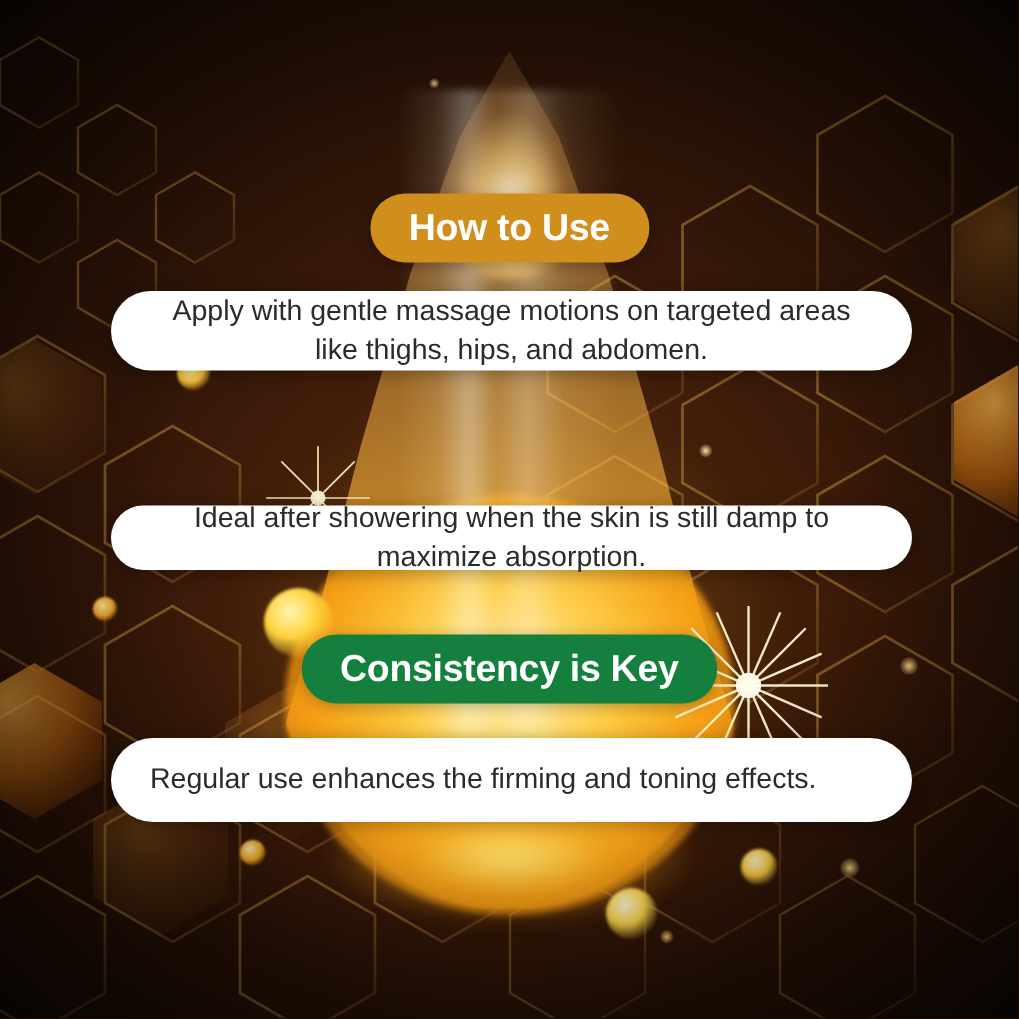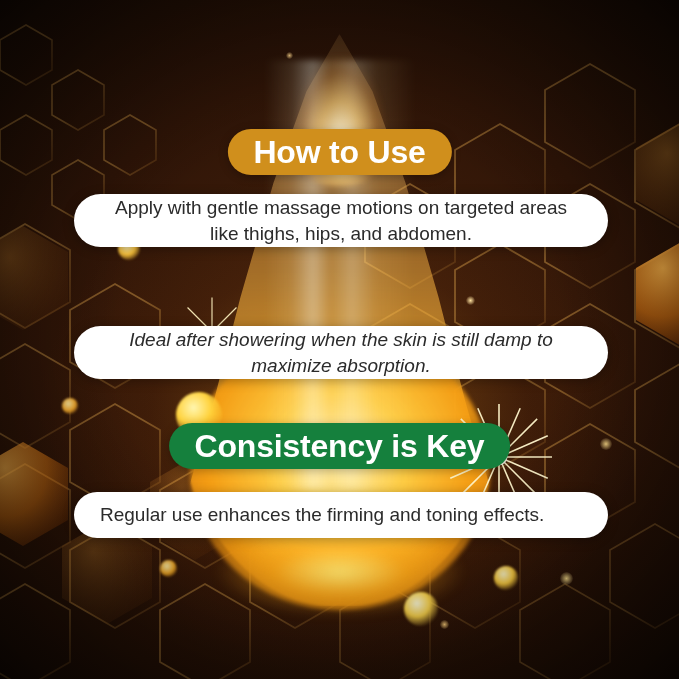--- a/index.html
+++ b/index.html
@@ -91,21 +91,21 @@
 
   .pill{
     position:absolute;
     left:50%;transform:translateX(-50%);
     height:46px;
     display:flex;align-items:center;justify-content:flex-start;
     padding:0 26px;
     border-radius:23px;
     background:#d08f1c;
     color:#ffffff;
-    font-size:32px;
+    font-size:25px;
     font-weight:bold;
     letter-spacing:-.2px;
     white-space:nowrap;
     box-shadow:0 2px 10px rgba(0,0,0,.28);
   }
   .pill.p3{background:#15803d;}
 
   .card{
     position:absolute;
     left:74px;width:534px;
@@ -256,25 +256,25 @@
 
   <div class="content">
 
     <div class="pill p1" style="top:129px;">
       <span>How to Use</span>
     </div>
     <div class="card c1" style="top:194px;height:53px;">
       <span>Apply with gentle massage motions on targeted areas like thighs, hips, and abdomen.</span>
     </div>
 
-    <div class="card c2" style="top:326px;height:53px;font-style:italic;">
+    <div class="card c2" style="top:337px;height:43px;">
       <span>Ideal after showering when the skin is still damp to maximize absorption.</span>
     </div>
 
     <div class="pill p3" style="top:423px;">
       <span>Consistency is Key</span>
     </div>
-    <div class="card c3" style="top:492px;height:46px;">
+    <div class="card c3" style="top:492px;height:56px;">
       <span>Regular use enhances the firming and toning effects.</span>
     </div>
 
   </div>
 </div>
 
 </body></html>

